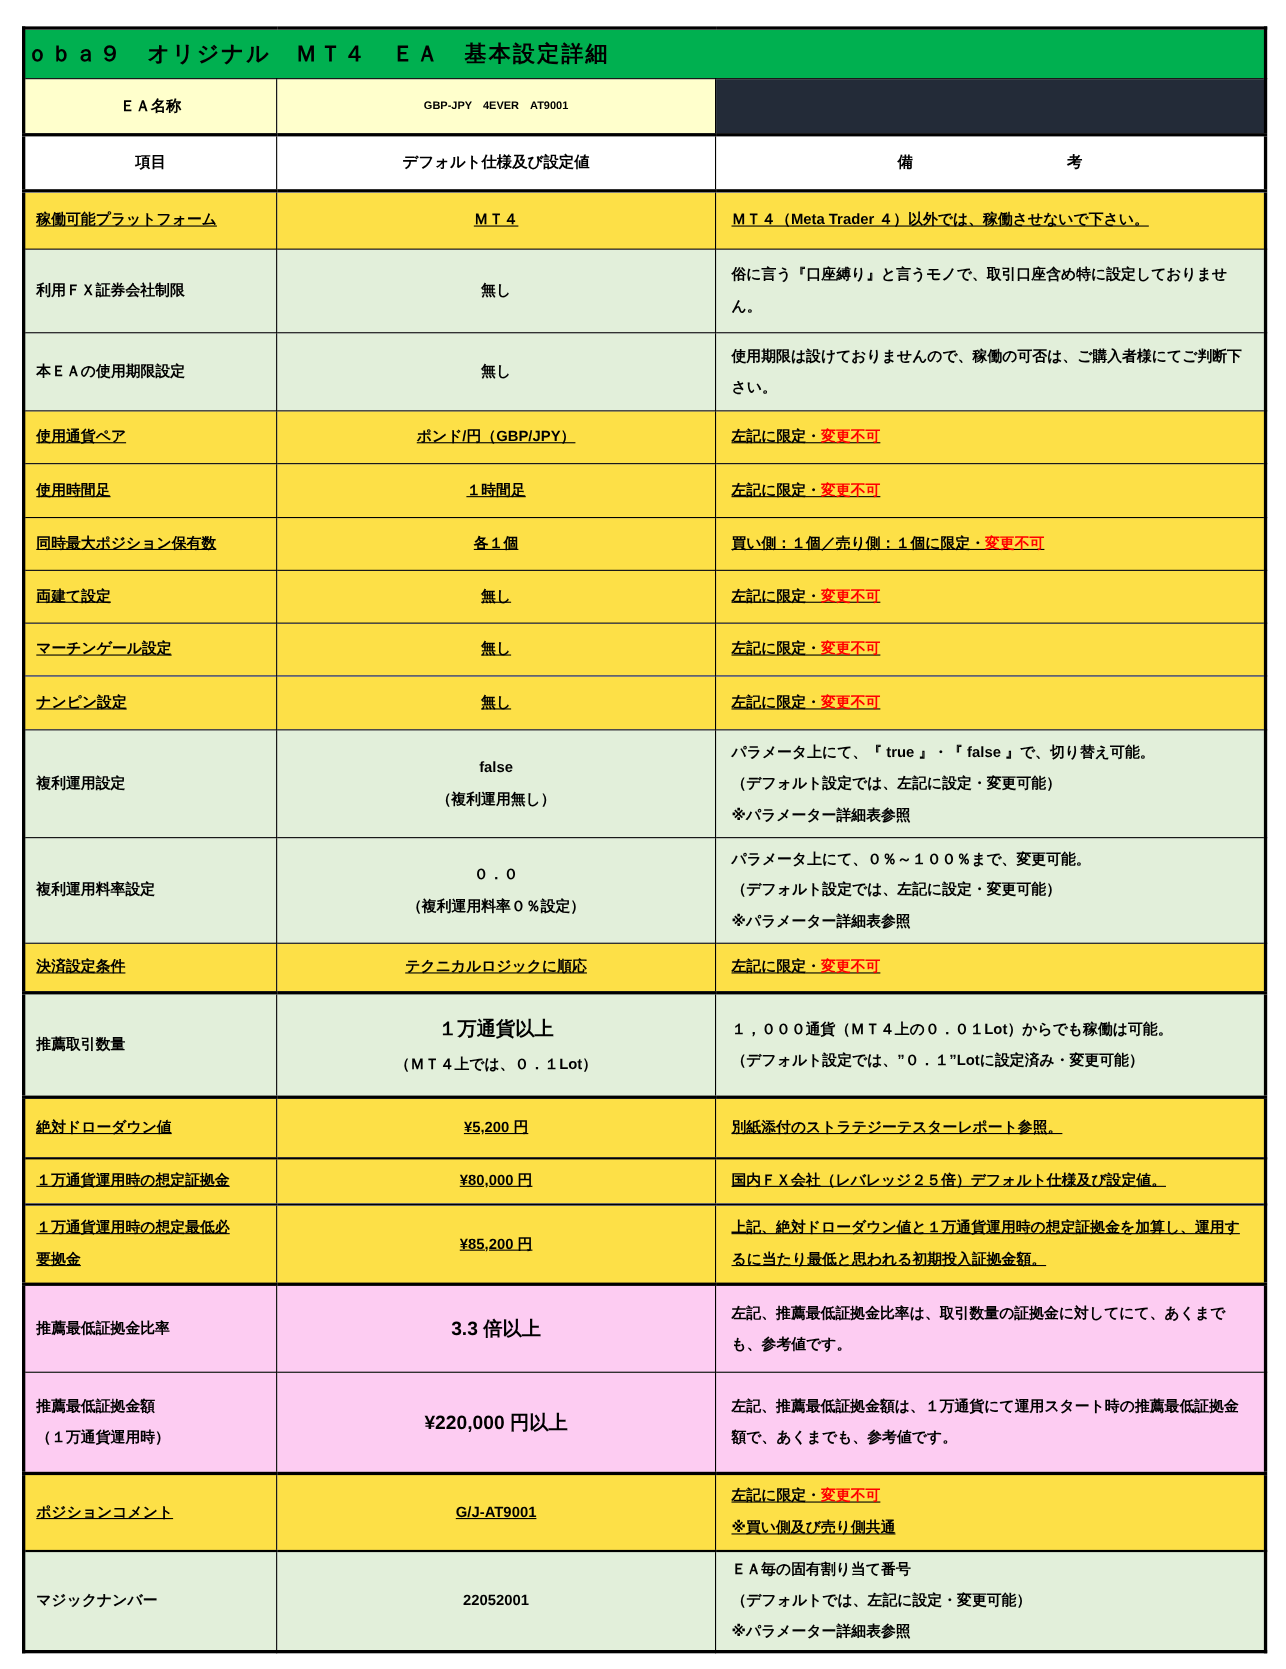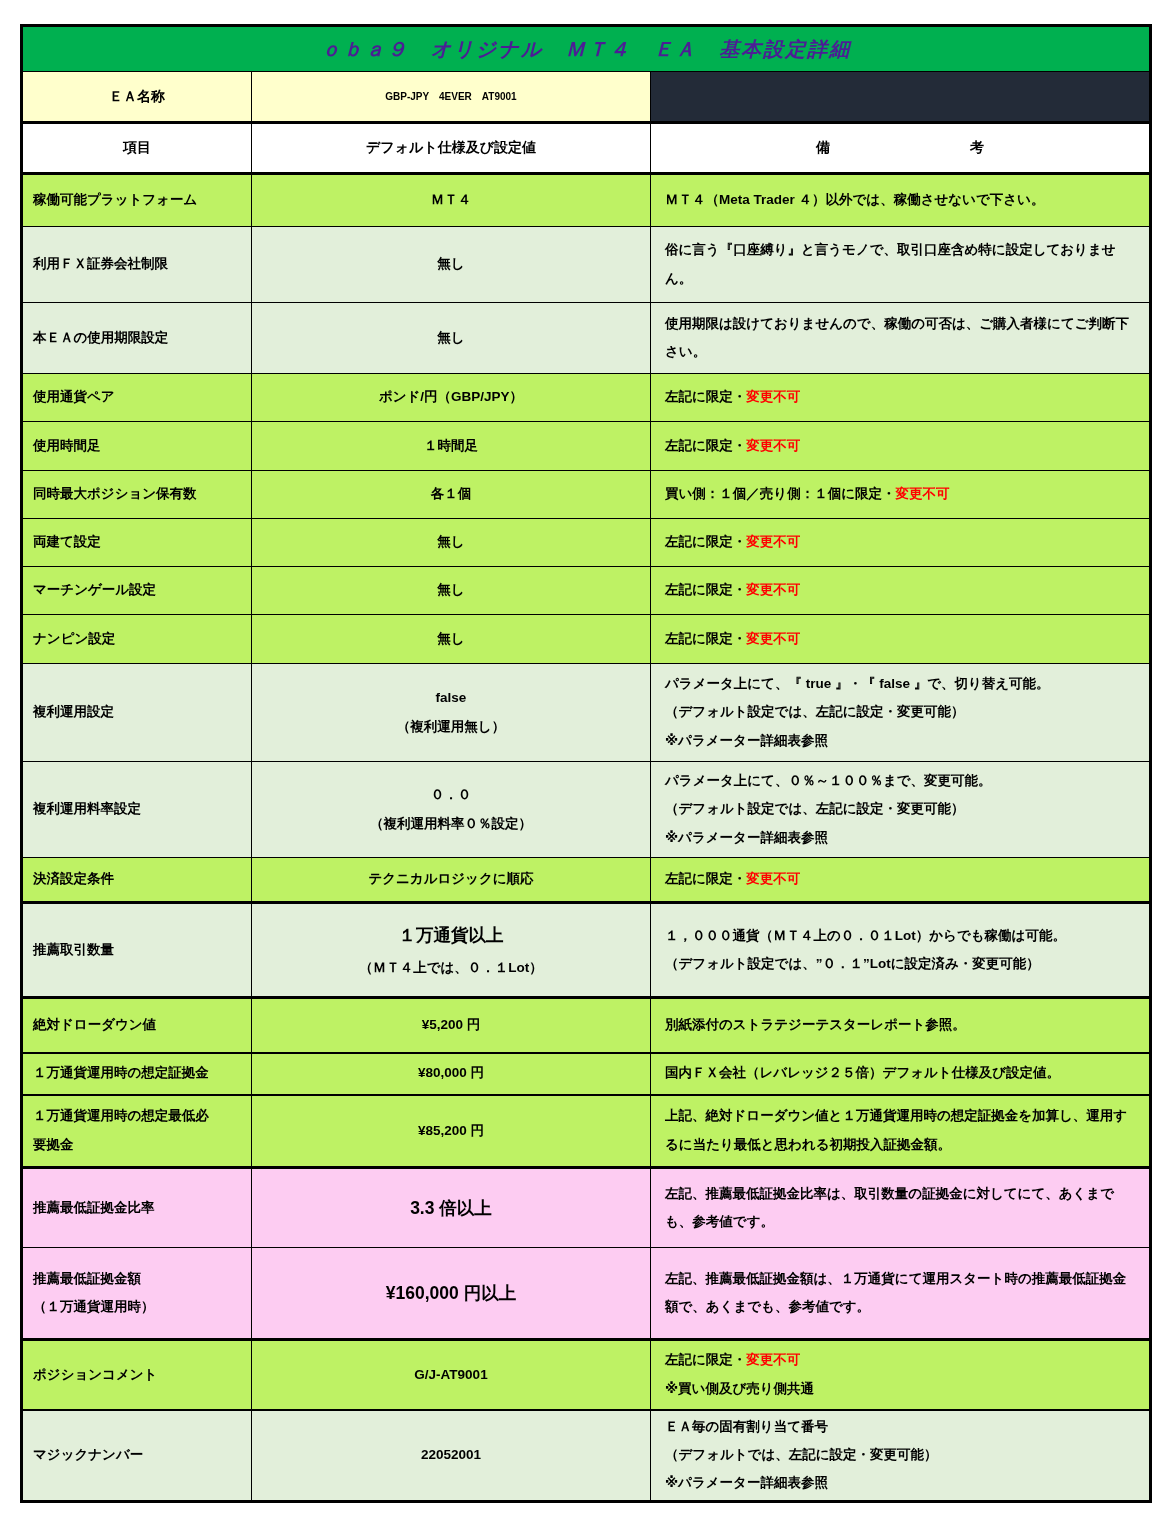--- a/index.html
+++ b/index.html
@@ -15,32 +15,32 @@
   }
   td{
     border:1.5px solid var(--border,#000);
     vertical-align:middle;box-sizing:border-box;
     font-size:13.5px;line-height:2.1;
     overflow:hidden;
   }
   tr.bt3 > td{border-top-width:3px;}
   tr.bt2 > td{border-top-width:2px;}
   td.title-cell{
-    background:var(--green,#00b050);color:#4c1d95;text-align:center;
-    font-size:20px;letter-spacing:2px;font-style:italic;
+    background:var(--green,#00b050);color:#000000;text-align:left;
+    font-size:20px;letter-spacing:2px;
   }
   td.yellow{background:var(--yellow,#ffffcc);}
   td.dark{background:var(--dark,#232b38);}
   td.ea-label{text-align:center;font-size:14px;}
   td.ea-value{text-align:center;font-size:10px;}
   td.head{text-align:center;font-size:14px;}
   td.item{text-align:left;padding:2px 6px 2px 10px;}
   td.value{text-align:center;padding:2px 4px;}
   td.remark{text-align:left;padding:2px 10px 2px 14px;}
-  .bg-white > td{background:#bef264;}
+  .bg-white > td{background:#fde047;text-decoration:underline;}
   .bg-green > td{background:var(--lightgreen,#e2efda);}
   .bg-pink  > td{background:var(--pink,#fdccf2);}
   .red{color:var(--red,#ff0000);}
   .large{font-size:17.5px;}
   .vline,.rline{display:block;}
 </style>
 </head>
 <body>
 
 <div class="page">
@@ -259,21 +259,21 @@
           <td class="remark">
             <span class="rline"><span>左記、推薦最低証拠金比率は、取引数量の証拠金に対してにて、あくまでも、参考値です。</span></span>
           </td>
         </tr>
         <tr class="bg-pink" style="height: 92px;">
           <td class="item">
             <span class="vline">推薦最低証拠金額</span>
             <span class="vline">（１万通貨運用時）</span>
           </td>
           <td class="value">
-            <span class="vline large">¥160,000 円以上</span>
+            <span class="vline large">¥220,000 円以上</span>
           </td>
           <td class="remark">
             <span class="rline"><span>左記、推薦最低証拠金額は、１万通貨にて運用スタート時の推薦最低証拠金額で、あくまでも、参考値です。</span></span>
           </td>
         </tr>
         <tr class="bg-white bt3" style="height: 70px;">
           <td class="item">
             <span class="vline">ポジションコメント</span>
           </td>
           <td class="value">

